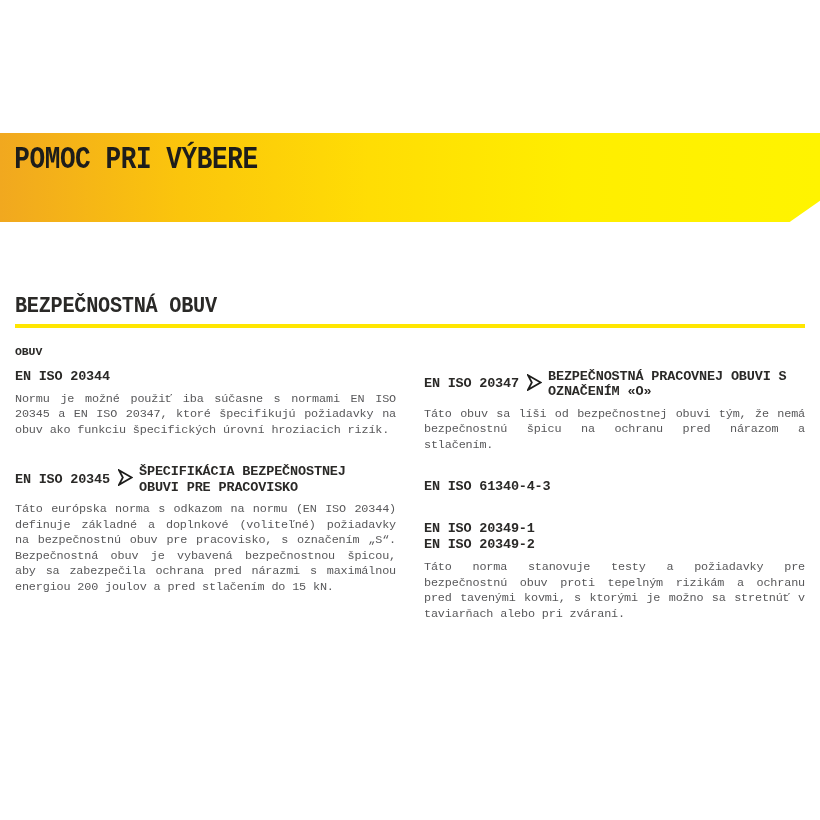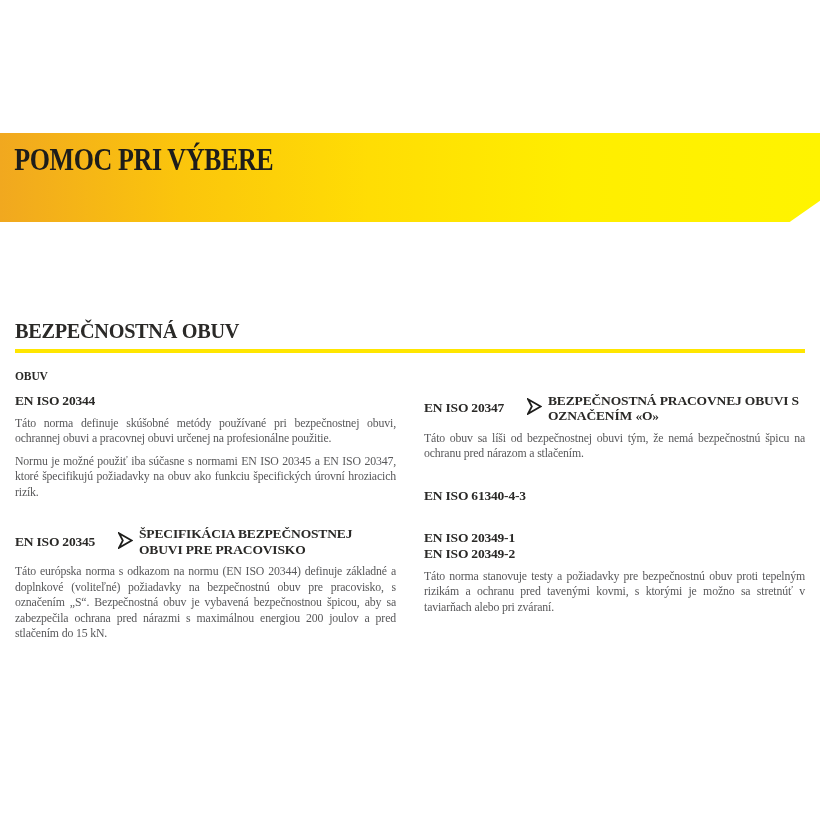--- a/index.html
+++ b/index.html
@@ -9,21 +9,21 @@
     --rule:#FFE600;
     --heading:#2A2927;
     --body:#58585A;
     --title:#1D1D1B;
   }
   html,body{margin:0;padding:0;background:#e9e9e9;}
   .page{
     position:relative;
     width:820px;height:820px;
     background:#ffffff;
-    font-family:Liberation Serif, serif;
+    font-family:Liberation Mono, monospace;
     overflow:hidden;
     margin:0 auto;
   }
   .banner{
     position:absolute;
     top:133px;left:0;
     width:820px;height:89px;
     background:linear-gradient(90deg,var(--banner-left) 0%,#FBC50C 22%,var(--banner-mid) 45%,#FFEE00 70%,var(--banner-right) 100%);
     clip-path:polygon(0 0,100% 0,100% 76%,96.3% 100%,0 100%);
   }
@@ -34,21 +34,21 @@
     font-weight:bold;
     color:var(--title);
     letter-spacing:-0.5px;
     transform:scaleX(0.84);
     transform-origin:left top;
     white-space:nowrap;
     font-stretch:condensed;
   }
   .content{
     position:absolute;
-    top:318px;left:15px;right:15px;
+    top:294px;left:15px;right:15px;
   }
   .section-title{
     margin:0;
     font-size:22px;
     font-weight:bold;
     color:var(--heading);
     letter-spacing:-0.3px;
     transform:scaleX(0.92);
     transform-origin:left top;
     white-space:nowrap;
@@ -121,21 +121,20 @@
     <div class="cols">
 
       <div class="col">
 
         <div class="norm">
           <div class="norm-row">
             <div class="norm-codes wide">
               <div>EN ISO 20344</div>
             </div>
           </div>
-          <p>Táto norma definuje skúšobné metódy používané pri bezpečnostnej obuvi, ochrannej obuvi a pracovnej obuvi určenej na profesionálne použitie.</p>
           <p>Normu je možné použiť iba súčasne s normami EN ISO 20345 a EN ISO 20347, ktoré špecifikujú požiadavky na obuv ako funkciu špecifických úrovní hroziacich rizík.</p>
         </div>
 
         <div class="norm">
           <div class="norm-row">
             <div class="norm-codes">
               <div>EN ISO 20345</div>
             </div>
             <span class="arrow-wrap">
               <svg width="15" height="17" viewBox="0 0 18 20" aria-hidden="true">

